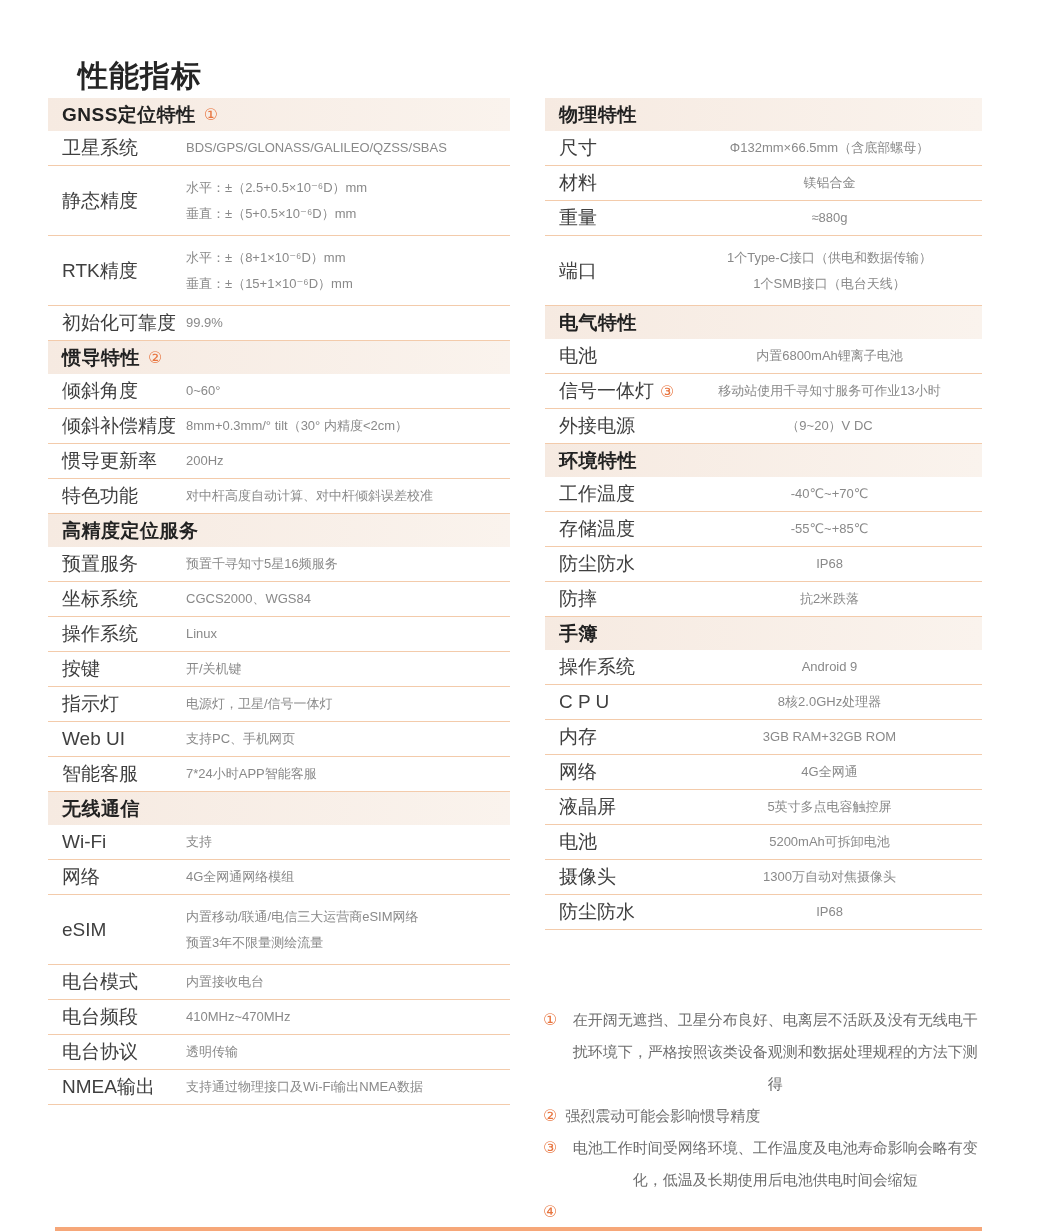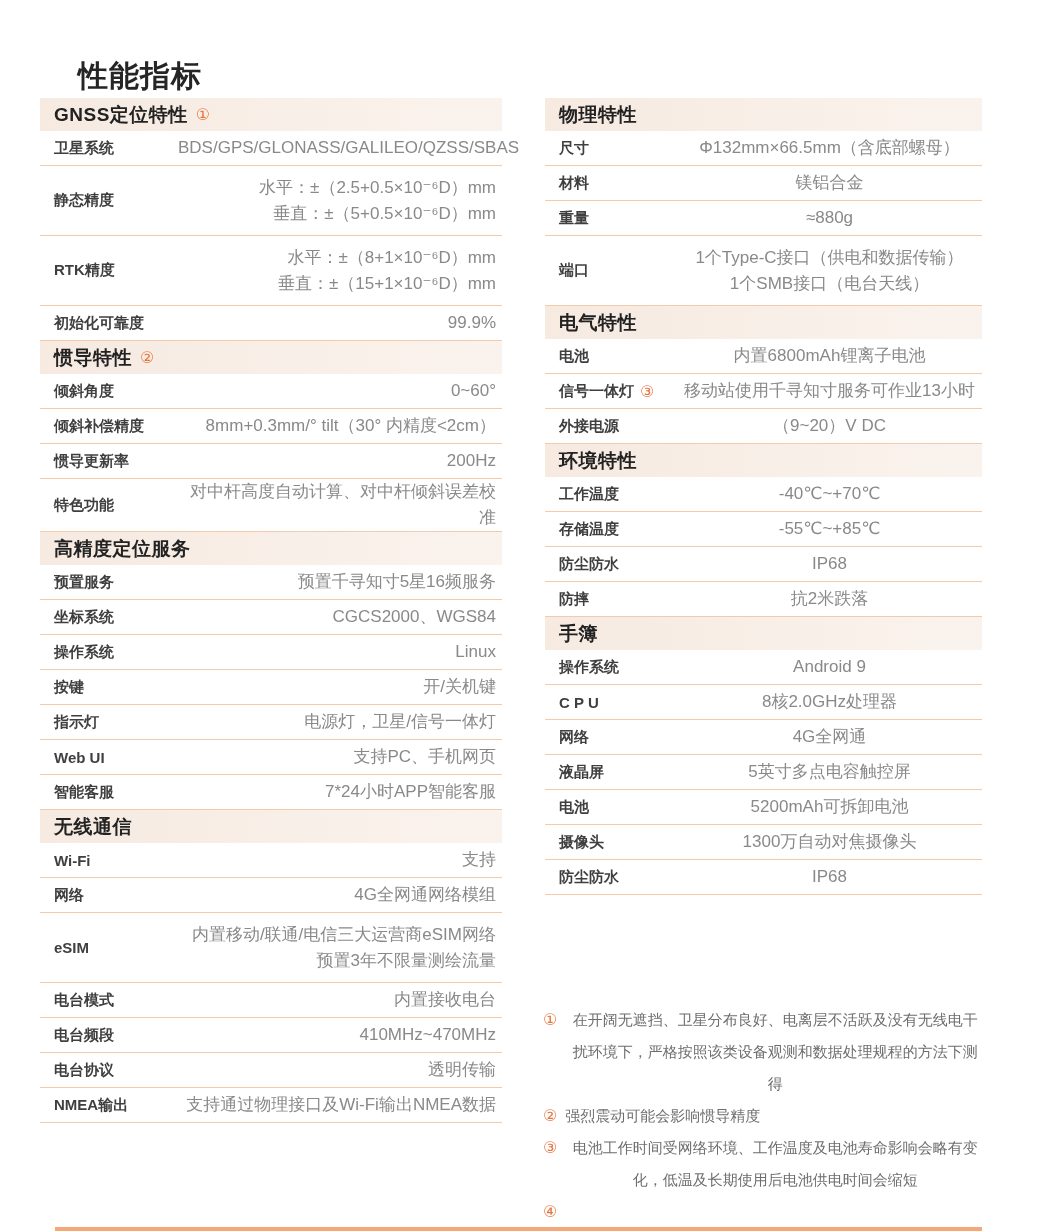--- a/index.html
+++ b/index.html
@@ -15,21 +15,21 @@
     position: absolute;
     left: 62px;
     top: 40px;
     margin: 16px;
     font-size: 30px;
     font-weight: 700;
     color: var(--title-color, #252525);
     letter-spacing: 1px;
   }
   .column { position: absolute; top: 98px; }
-  .column.left  { left: 40px;  width: 462px; text-align: right; }
+  .column.left  { left: 48px;  width: 462px; }
   .column.right { left: 545px; width: 437px; text-align: center; }
 
   .sec-header {
     display: flex;
     align-items: center;
     gap: 8px;
     height: 33px;
     padding-left: 14px;
     box-sizing: border-box;
     background: linear-gradient(90deg, var(--header-bg, #F6EAE1), var(--header-bg-end, #FAF3ED));
@@ -55,27 +55,27 @@
     border-bottom: 1px solid var(--divider, #F3CBAB);
   }
   .spec-row.multi { min-height: 70px; }
   .row-label-wrap {
     flex: 0 0 124px;
     display: flex;
     align-items: center;
     gap: 6px;
   }
   .row-label {
-    font-size: 15px;
-    font-weight: 700;
+    font-size: 19px;
+    font-weight: 400;
     color: var(--label-color, #3F3F3F);
   }
   .row-values { flex: 1; padding-right: 6px; }
   .row-value {
-    font-size: 17px;
+    font-size: 13px;
     line-height: 26px;
     color: var(--value-color, #898989);
   }
 
   .footnotes {
     position: absolute;
     left: 543px;
     top: 1004px;
     width: 442px;
   }
@@ -415,20 +415,28 @@
       <div class="spec-row">
         <div class="row-label-wrap">
           <span class="row-label">C P U</span>
         </div>
         <div class="row-values">
           <div class="row-value">8核2.0GHz处理器</div>
         </div>
       </div>
       <div class="spec-row">
         <div class="row-label-wrap">
+          <span class="row-label">内存</span>
+        </div>
+        <div class="row-values">
+          <div class="row-value">3GB RAM+32GB ROM</div>
+        </div>
+      </div>
+      <div class="spec-row">
+        <div class="row-label-wrap">
           <span class="row-label">网络</span>
         </div>
         <div class="row-values">
           <div class="row-value">4G全网通</div>
         </div>
       </div>
       <div class="spec-row">
         <div class="row-label-wrap">
           <span class="row-label">液晶屏</span>
         </div>

